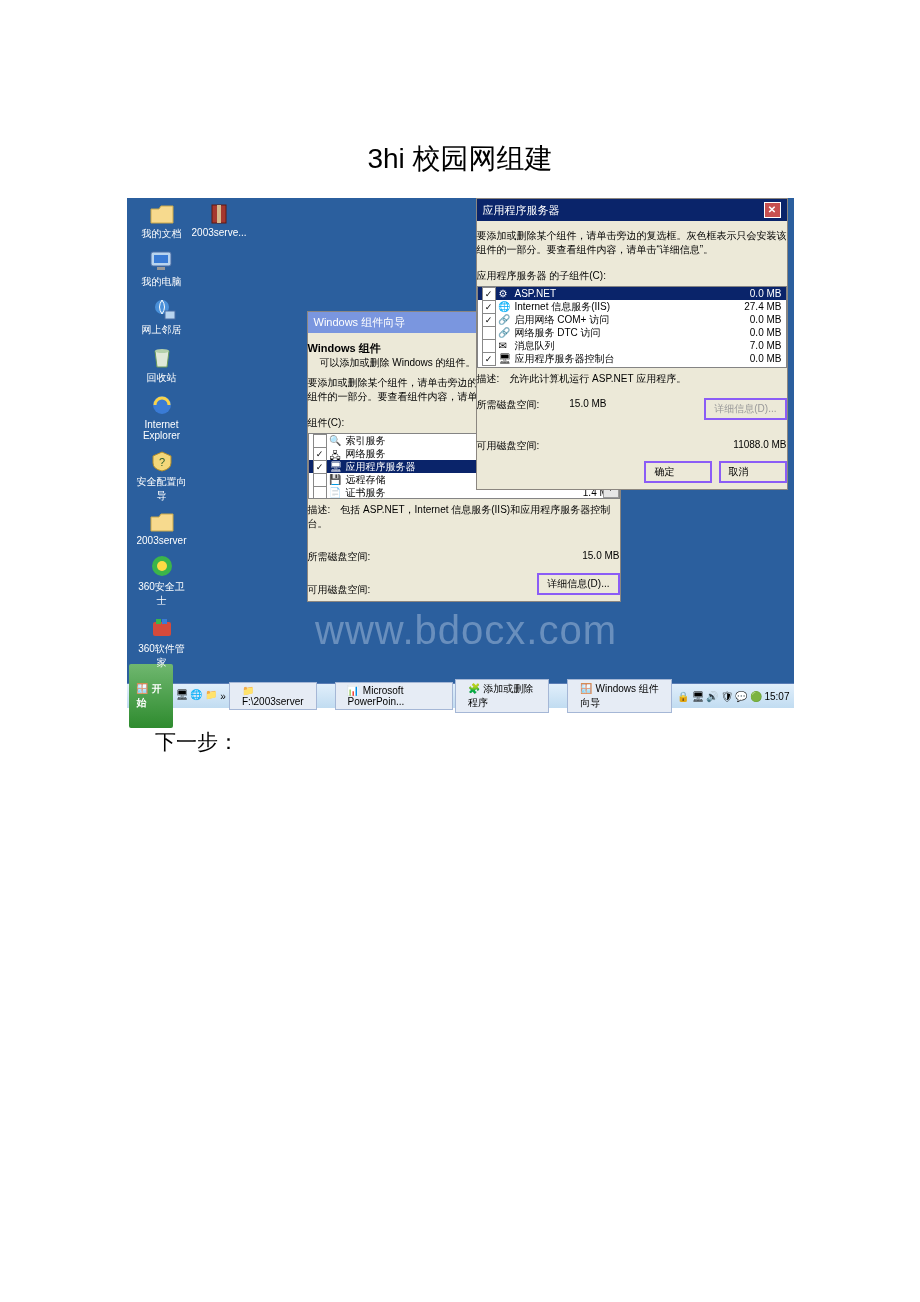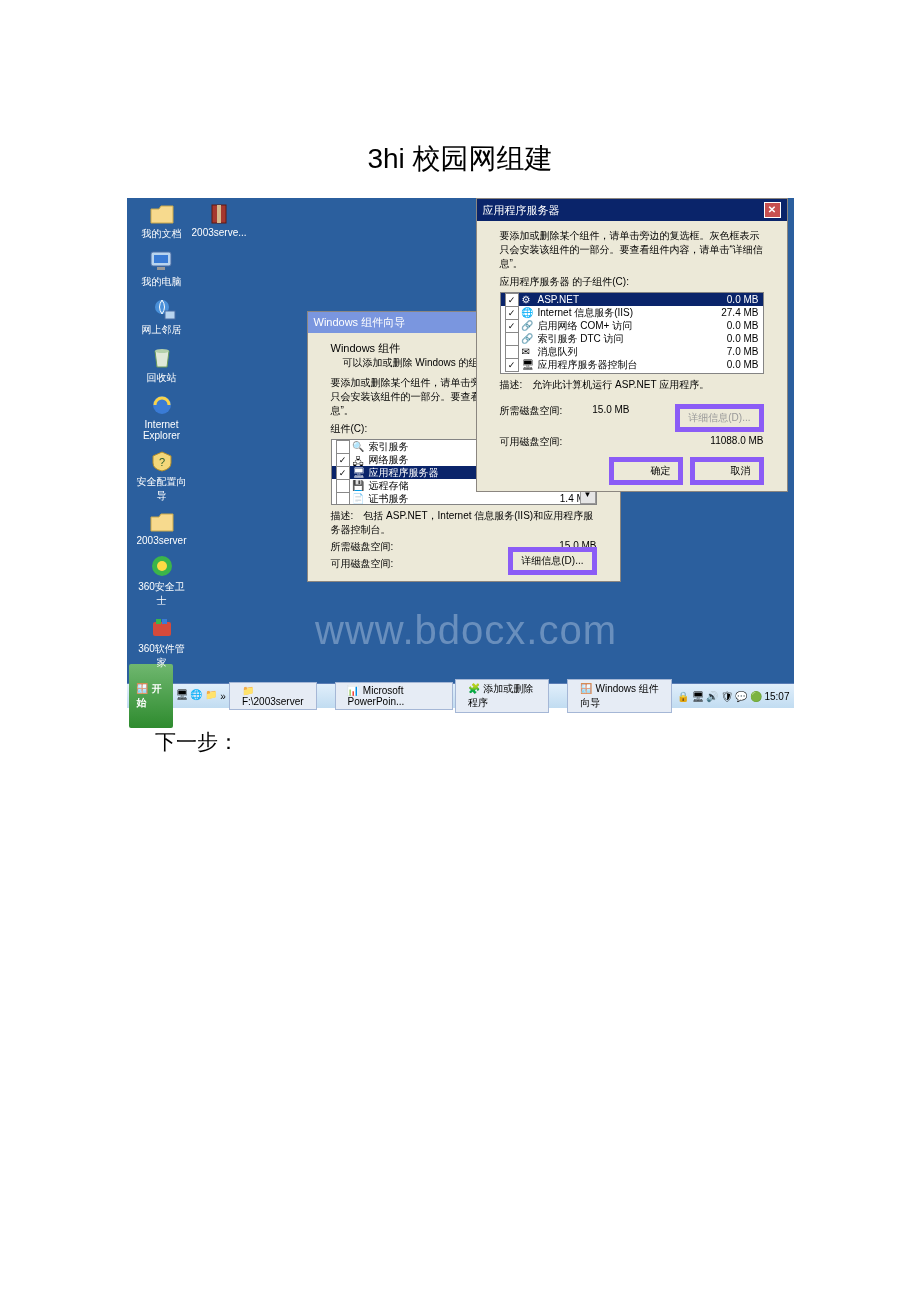--- a/index.html
+++ b/index.html
@@ -7,35 +7,35 @@
   .title{font-size:28px;font-weight:normal;text-align:center;margin:100px 0 20px}
   .shot{width:667px;margin:0 auto;background:#2b5f9e;position:relative;font-family:Tahoma,SimSun,sans-serif;font-size:11px;color:#000}
   .desktop{position:relative;height:485px;overflow:hidden}
   .icons{position:absolute;left:8px;top:5px;width:120px}
   .dicon{text-align:center;color:#fff;font-size:10px;margin-bottom:8px;display:inline-block;width:54px;vertical-align:top}
   .dicon svg{display:block;margin:0 auto 2px}
   .dicon.w1{width:54px}
   .row2{white-space:nowrap}
   .win1{position:absolute;left:180px;top:113px;width:312px;background:#ece9d8;border:1px solid #8b8680}
   .tb{background:#7a96df;color:#fff;padding:3px 6px;font-size:11px}
-  .wbody{padding:8px 23px 6px}
-  .bold{font-weight:normal}
-  .mt4{margin-top:4px}
+  .wbody{padding:8px 0 6px}
+  .bold{font-weight:bold}
+  .mt4{margin-top:12px}
   .mt6{margin-top:6px}
   .listbox{border:1px solid #848484;background:#fff;margin-top:3px;height:64px;overflow:hidden;position:relative}
   .listrow{display:flex;align-items:center;padding:0 4px;height:13px;font-size:10px}
   .listrow.sel{background:#0a246a;color:#fff}
   .listrow .ck{width:12px;height:12px;border:1px solid #888;margin-right:3px;background:#fff;display:flex;align-items:center;justify-content:center;font-size:9px;color:#000}
   .listrow .ic{width:14px;height:12px;display:inline-block;margin-right:2px}
   .listrow .sz{margin-left:auto;font-size:10px;white-space:nowrap}
   .scrollbtn{position:absolute;right:0;width:14px;height:14px;background:#e6e6e6;border:1px solid #999;font-size:8px;text-align:center;line-height:12px}
   .wbody .desc{font-size:10px;margin-top:4px}
-  .space{display:flex;justify-content:space-between;font-size:10px;margin-top:3px}
+  .space{display:flex;justify-content:space-between;font-size:10px;margin-top:19px}
   .btnrow{text-align:right;margin-top:8px}
-  .btn{display:inline-block;border:5px solid #8b5cf6;background:#ece9d8;padding:2px 8px;font-size:10px;margin-left:3px;min-width:48px;text-align:right;cursor:pointer}
+  .btn{display:inline-block;border:2px solid #8b5cf6;background:#ece9d8;padding:2px 8px;font-size:10px;margin-left:3px;min-width:48px;text-align:left;cursor:pointer}
   .btn.dis{color:#999}
   .win2{position:absolute;left:349px;top:0;width:310px;background:#ece9d8;border:1px solid #8b8680}
   .w2tb{background:#0a246a;color:#fff;padding:3px 6px;display:flex;justify-content:space-between;align-items:center;font-size:11px}
   .xbtn{width:15px;height:14px;background:#c75050;color:#fff;text-align:center;line-height:14px;font-weight:bold;border:1px solid #fff;font-size:10px;cursor:pointer}
   .taskbar{background:#d9eef7;background:linear-gradient(#e1effb,#c1dcf1);height:24px;display:flex;align-items:center;border-top:1px solid #5a7db5;font-size:10px}
   .start{background:linear-gradient(#6fb76f,#2e8b2e);color:#fff;padding:18px 8px;font-weight:bold;border-radius:2px;margin:2px;cursor:pointer}
   .tbbtn{background:#e6ecf5;border:1px solid #a5b7d6;padding:2px 12px;margin:0 1px;font-size:10px;cursor:pointer}
   .tray{margin-left:auto;padding:0 4px;display:flex;align-items:center;gap:2px}
   .caption{font-size:21px;font-family:Liberation Serif, serif;margin:20px 0 0 155px}
   .watermark{position:absolute;left:12px;right:0;top:410px;text-align:center;color:rgba(200,215,235,0.4);font-size:40px;letter-spacing:1px;pointer-events:none}
@@ -203,21 +203,21 @@
               </div>
             <div class="listrow">
                 <span class="ck">✓</span>
                 <span class="ic">🔗</span>
                 <span>启用网络 COM+ 访问</span>
                 <span class="sz">0.0 MB</span>
               </div>
             <div class="listrow">
                 <span class="ck"></span>
                 <span class="ic">🔗</span>
-                <span>索引服务 DTC 访问</span>
+                <span>网络服务 DTC 访问</span>
                 <span class="sz">0.0 MB</span>
               </div>
             <div class="listrow">
                 <span class="ck"></span>
                 <span class="ic">✉</span>
                 <span>消息队列</span>
                 <span class="sz">7.0 MB</span>
               </div>
             <div class="listrow">
                 <span class="ck">✓</span>

